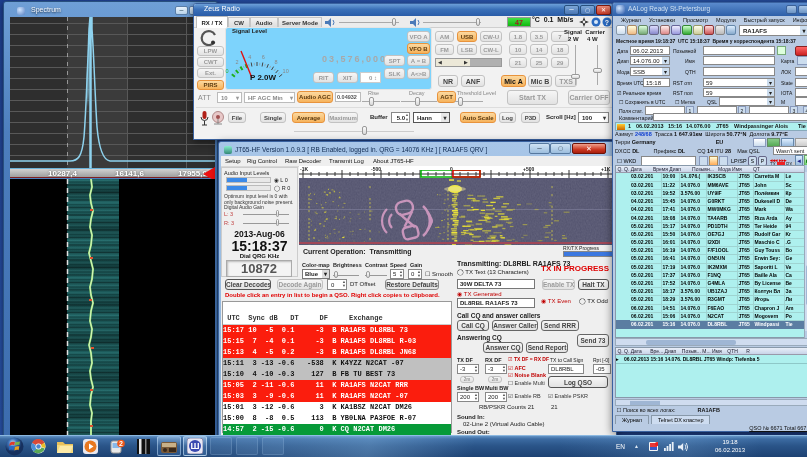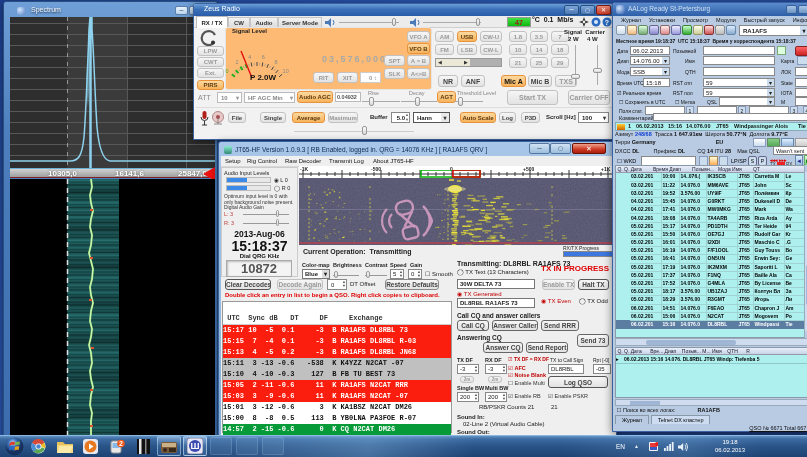--- a/index.html
+++ b/index.html
@@ -44,23 +44,23 @@
         <line x1="117.5" y1="0" x2="117.5" y2="151"></line>
           <line x1="176.5" y1="0" x2="176.5" y2="151"></line>
       </g>
       <line x1="57.5" y1="0" x2="57.5" y2="151" stroke="#c8c8c8" stroke-width="1" stroke-dasharray="4 5" opacity=".65"></line>
       <path d="M0,144 L60,144 C68,144 72,140 74,120 C76,95 77,60 78,40 L79,12 L80,0 L80,151 M81,0 L81,151 M82,0 L82,12 C84,40 85,80 87,110 C89,132 93,143 100,144 L207,144" stroke="#8ed2ee" stroke-width="1.5" fill="none"></path>
       <path d="M76,70 C77,50 78,30 79,12 L80,60 L78,90 Z" fill="#8ed2ee" opacity=".5"></path>
     </svg>
   </div>
 
   <div class="abs" style="left:6px;top:166px;width:205px;height:10px;background:linear-gradient(#d2d2d2,#9e9e9e);border-top:1px solid #6ab2d8;border-bottom:1px solid #802020">
-    <span style="position:absolute;left:38px;top:0px;font-size:8px;font-weight:bold;color:#fff;text-shadow:0 0 2px #555">10305,0</span>
+    <span style="position:absolute;left:38px;top:0px;font-size:8px;font-weight:bold;color:#fff;text-shadow:0 0 2px #555">10287,4</span>
     <span style="position:absolute;left:105px;top:0px;font-size:8px;font-weight:bold;color:#fff;text-shadow:0 0 2px #555">16141,6</span>
-    <span style="position:absolute;left:168px;top:0px;font-size:8px;font-weight:bold;color:#fff;text-shadow:0 0 2px #555">25847,0</span>
+    <span style="position:absolute;left:168px;top:0px;font-size:8px;font-weight:bold;color:#fff;text-shadow:0 0 2px #555">17955,9</span>
     <span style="position:absolute;right:0;top:-2px;width:0;height:0;border-right:12px solid #ee1111;border-top:7px solid transparent;border-bottom:7px solid transparent"></span>
   </div>
 
   <div class="abs" id="wf" style="left:6px;top:177px;width:205px;height:256px;background:#000;overflow:hidden">
     <div class="abs" style="left:57px;top:0;width:52px;height:100%;background:repeating-linear-gradient(180deg,#1e6060 0px,#2a7474 1.5px,#175050 3px,#216464 4.5px,#143f3f 6px,#236868 7.5px);opacity:.95"></div>
     <div class="abs" style="left:57px;top:0;width:52px;height:100%;background:repeating-linear-gradient(180deg,rgba(0,0,0,0) 0px,rgba(0,0,0,.3) 13px,rgba(0,0,0,0) 24px,rgba(0,0,0,.12) 37px)"></div>
     <svg class="abs" style="left:0;top:0" width="207" height="257">
       <polyline points="81,0 82,8 80,16 81,24 83,32 81,40 80,48 82,56 81,66 79,74 81,82 83,90 82,100 80,108 81,116 83,124 81,132 80,142 82,150 81,158 79,166 81,174 82,184 80,192 81,200 83,208 81,216 80,226 82,234 81,242 81,257" stroke="#9ae072" stroke-width="2" fill="none" opacity=".95"></polyline>
       <polyline points="81,0 82,8 80,16 81,24 83,32 81,40 80,48 82,56 81,66 79,74 81,82 83,90 82,100 80,108 81,116 83,124 81,132 80,142 82,150 81,158 79,166 81,174 82,184 80,192 81,200 83,208 81,216 80,226 82,234 81,242 81,257" stroke="#eaffd4" stroke-width=".8" fill="none"></polyline>
       <g fill="#e05030">
@@ -119,21 +119,21 @@
 
   <svg class="abs" style="left:6px;top:25px" width="18" height="17">
       <path d="M14.5,13 A7 7 0 1 1 15,6" stroke="#555" stroke-width="2.2" fill="none"></path>
       <circle cx="13" cy="13.5" r="2" fill="#333"></circle>
     </svg>
   <span class="btn" style="left:3px;top:42px;width:27px;height:10px;line-height:9px">LPW</span>
   <span class="btn" style="left:3px;top:53px;width:27px;height:10px;line-height:9px">CWT</span>
   <span class="btn" style="left:3px;top:64px;width:27px;height:10px;line-height:9px">Ext.</span>
   <span class="obtn" style="left:3px;top:76px;width:27px;height:10px;line-height:9px">PIRS</span>
 
-  <div class="abs" style="left:31px;top:23px;width:207px;height:63px;background:#fdba74;border:1px solid #e4e4e4;border-radius:3px">
+  <div class="abs" style="left:31px;top:23px;width:207px;height:63px;background:#7dd3fc;border:1px solid #e4e4e4;border-radius:3px">
     <span style="position:absolute;left:6px;top:0px;font-size:6px;font-weight:bold;color:#222">Signal Level</span>
     <svg class="abs" style="left:-2px;top:6px" width="92" height="56">
         <g stroke="#1faf1f" stroke-width="2">
           <line x1="10.9" y1="42.8" x2="7.8" y2="40.3"></line>
           <line x1="14.4" y1="39.1" x2="11.8" y2="36.1"></line>
           <line x1="18.5" y1="36.0" x2="16.4" y2="32.6"></line>
           <line x1="23.1" y1="33.8" x2="21.6" y2="30.1"></line>
         </g>
         <g stroke="#444" stroke-width="1">
           <line x1="27.9" y1="32.5" x2="27.2" y2="28.5"></line>

